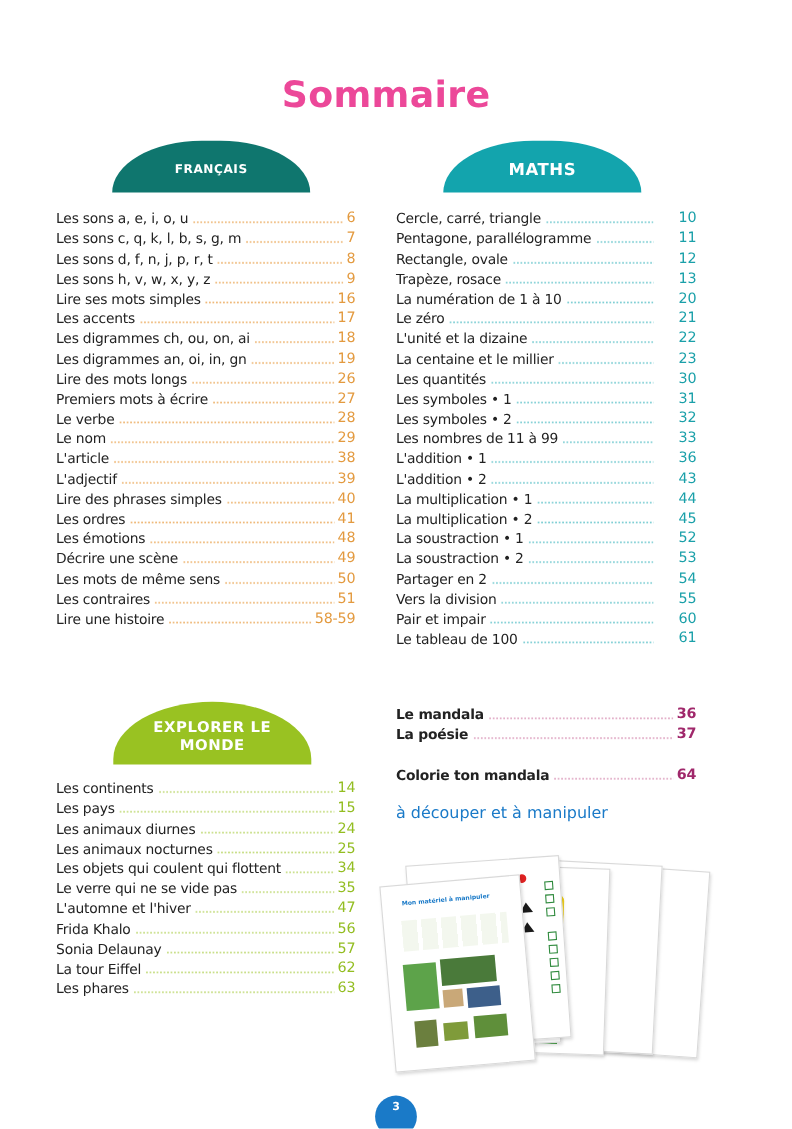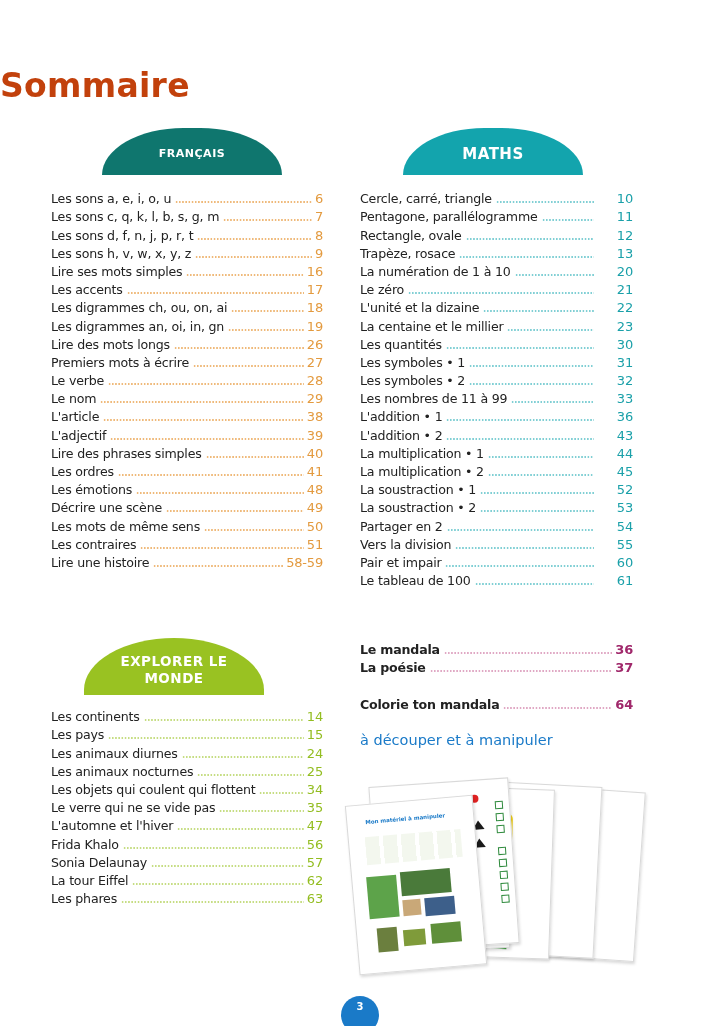--- a/index.html
+++ b/index.html
@@ -1,34 +1,34 @@
 <!DOCTYPE html>
 <html><head>
 <meta charset="utf-8">
 <style>
   * { box-sizing: border-box; margin: 0; padding: 0; }
   html, body { width: 720px; height: 1026px; background: #ffffff; overflow: hidden; }
   body { position: relative; font-family: "DejaVu Sans", sans-serif; color: #1f1f1f; }
 
   .title {
-    position: absolute; left: 0; top: 66px; width: 702px; 
+    position: absolute; left: 0; top: 66px; width: 702px; text-align: center;
     font-family: "DejaVu Sans", sans-serif; font-weight: bold; font-size: 33px;
-    color: #c2410c; letter-spacing: 0.3px;
+    color: #ec4899; letter-spacing: 0.3px;
   }
 
   .tab {
     position: absolute; width: 180px;
     border-radius: 90px 90px 0 0 / 52px 52px 0 0;
     color: #fff; font-family: "DejaVu Sans", sans-serif; font-weight: bold;
     text-align: center; letter-spacing: 0.5px;
     display: flex; align-items: center; justify-content: center;
   }
   .tab.fr { left: 102px; top: 128px; height: 47px; background: #0f766e; font-size: 11px; padding-top: 4px; }
   .tab.ma { left: 403px; top: 128px; height: 47px; background: #13a4ad; font-size: 15px; padding-top: 4px; }
-  .tab.ex { left: 84px; top: 638px; height: 57px; background: #99c222; font-size: 13.5px; line-height: 17px; padding-top: 6px; }
+  .tab.ex { left: 103px; top: 638px; height: 57px; background: #99c222; font-size: 13.5px; line-height: 17px; padding-top: 6px; }
   .tab.ex span { display: block; width: 120px; }
 
   .list { position: absolute; }
   .list.fr { left: 51px; top: 189px; width: 272px; }
   .list.ma { left: 360px; top: 189px; width: 273px; }
   .list.ex { left: 51px; top: 707px; width: 272px; }
   .list.ar { left: 360px; top: 640px; width: 273px; font-weight: bold; }
 
   .row {
     display: flex; align-items: flex-end; height: 18.2px;

